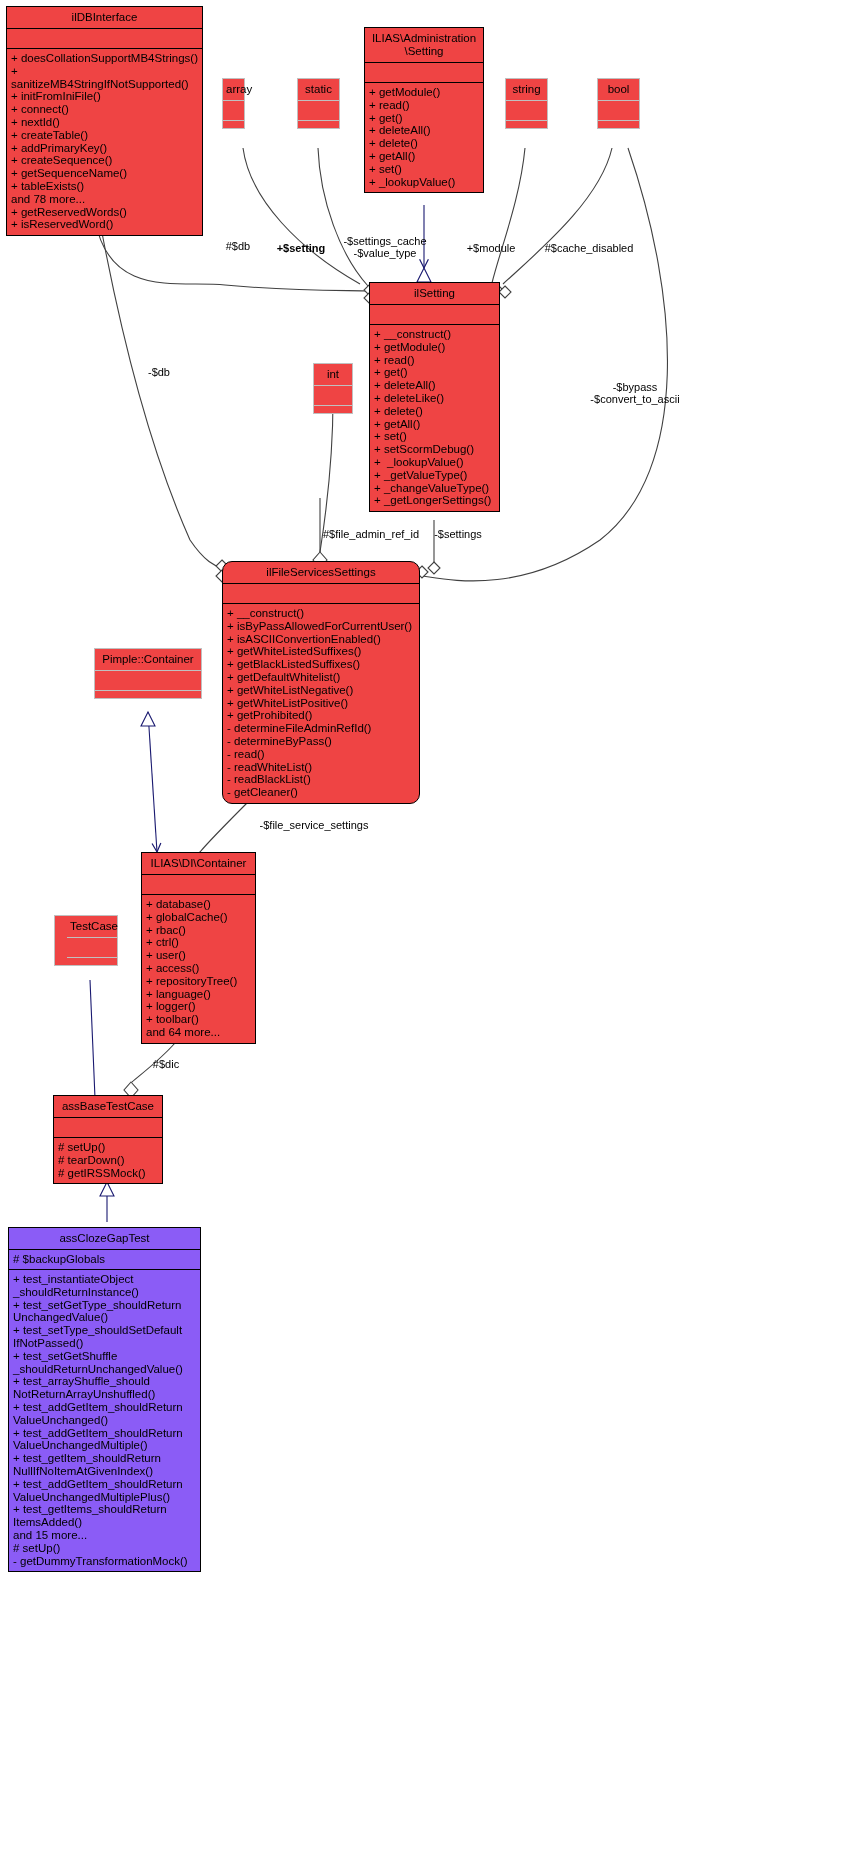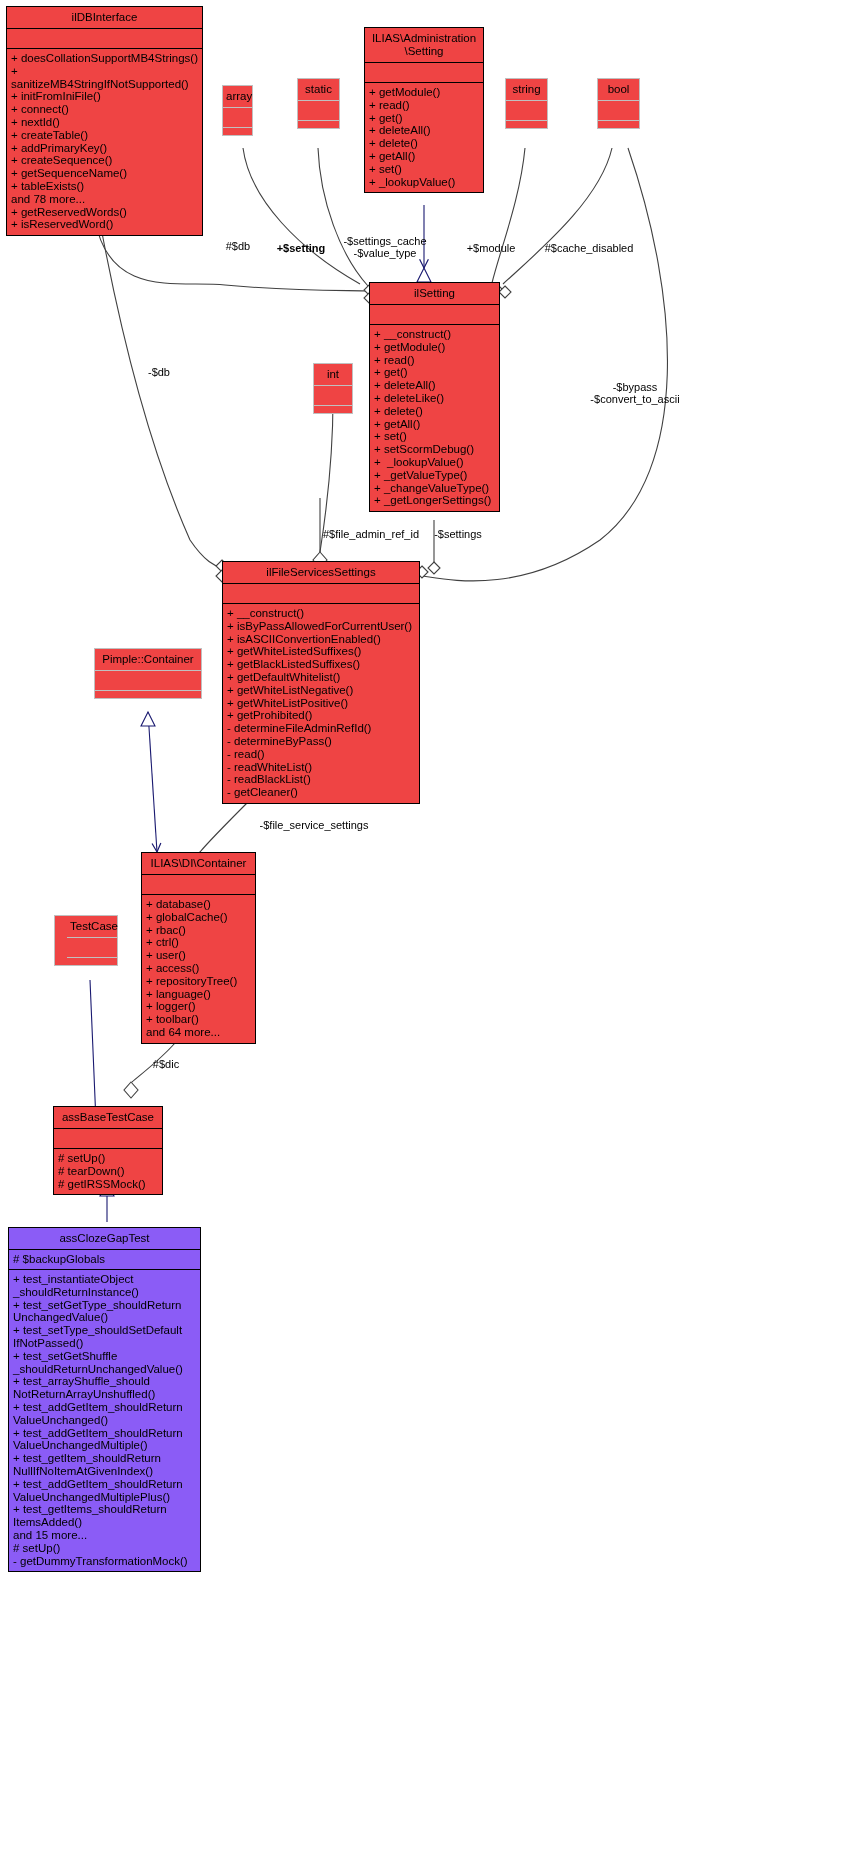--- a/index.html
+++ b/index.html
@@ -159,21 +159,21 @@
       <div class="uml-row">+ addPrimaryKey()</div>
       <div class="uml-row">+ createSequence()</div>
       <div class="uml-row">+ getSequenceName()</div>
       <div class="uml-row">+ tableExists()</div>
       <div class="uml-row">and 78 more...</div>
       <div class="uml-row">+ getReservedWords()</div>
       <div class="uml-row">+ isReservedWord()</div>
     </div>
   </div>
 
-  <div class="uml-box light" style="left:222px; top:78px; width:31px;margin-top:7px;">
+  <div class="uml-box light" style="left:222px; top:78px; width:23px;">
     <div class="uml-title">array</div>
     <div class="uml-sep"></div>
     <div class="uml-attrs"></div>
     <div class="uml-sep"></div>
     <div class="uml-ops"></div>
   </div>
 
   <div class="uml-box light" style="left:297px; top:78px; width:43px;">
     <div class="uml-title">static</div>
     <div class="uml-sep"></div>
@@ -240,21 +240,21 @@
       <div class="uml-row">+ getAll()</div>
       <div class="uml-row">+ set()</div>
       <div class="uml-row">+ setScormDebug()</div>
       <div class="uml-row">+  _lookupValue()</div>
       <div class="uml-row">+ _getValueType()</div>
       <div class="uml-row">+ _changeValueType()</div>
       <div class="uml-row">+ _getLongerSettings()</div>
     </div>
   </div>
 
-  <div class="uml-box" style="left:222px; top:561px; width:198px;">
+  <div class="uml-box" style="left:222px; top:561px; width:198px;border-radius:10px;">
     <div class="uml-title">ilFileServicesSettings</div>
     <div class="uml-sep"></div>
     <div class="uml-attrs"></div>
     <div class="uml-sep"></div>
     <div class="uml-ops">
       <div class="uml-row">+ __construct()</div>
       <div class="uml-row">+ isByPassAllowedForCurrentUser()</div>
       <div class="uml-row">+ isASCIIConvertionEnabled()</div>
       <div class="uml-row">+ getWhiteListedSuffixes()</div>
       <div class="uml-row">+ getBlackListedSuffixes()</div>
@@ -300,21 +300,21 @@
   </div>
 
   <div class="uml-box light" style="left:54px; top:915px; width:64px;padding-left:12px;">
     <div class="uml-title">TestCase</div>
     <div class="uml-sep"></div>
     <div class="uml-attrs"></div>
     <div class="uml-sep"></div>
     <div class="uml-ops"></div>
   </div>
 
-  <div class="uml-box" style="left:53px; top:1095px; width:110px;margin-top:11px;">
+  <div class="uml-box" style="left:53px; top:1095px; width:110px;">
     <div class="uml-title">assBaseTestCase</div>
     <div class="uml-sep"></div>
     <div class="uml-attrs"></div>
     <div class="uml-sep"></div>
     <div class="uml-ops">
       <div class="uml-row"># setUp()</div>
       <div class="uml-row"># tearDown()</div>
       <div class="uml-row"># getIRSSMock()</div>
     </div>
   </div>

